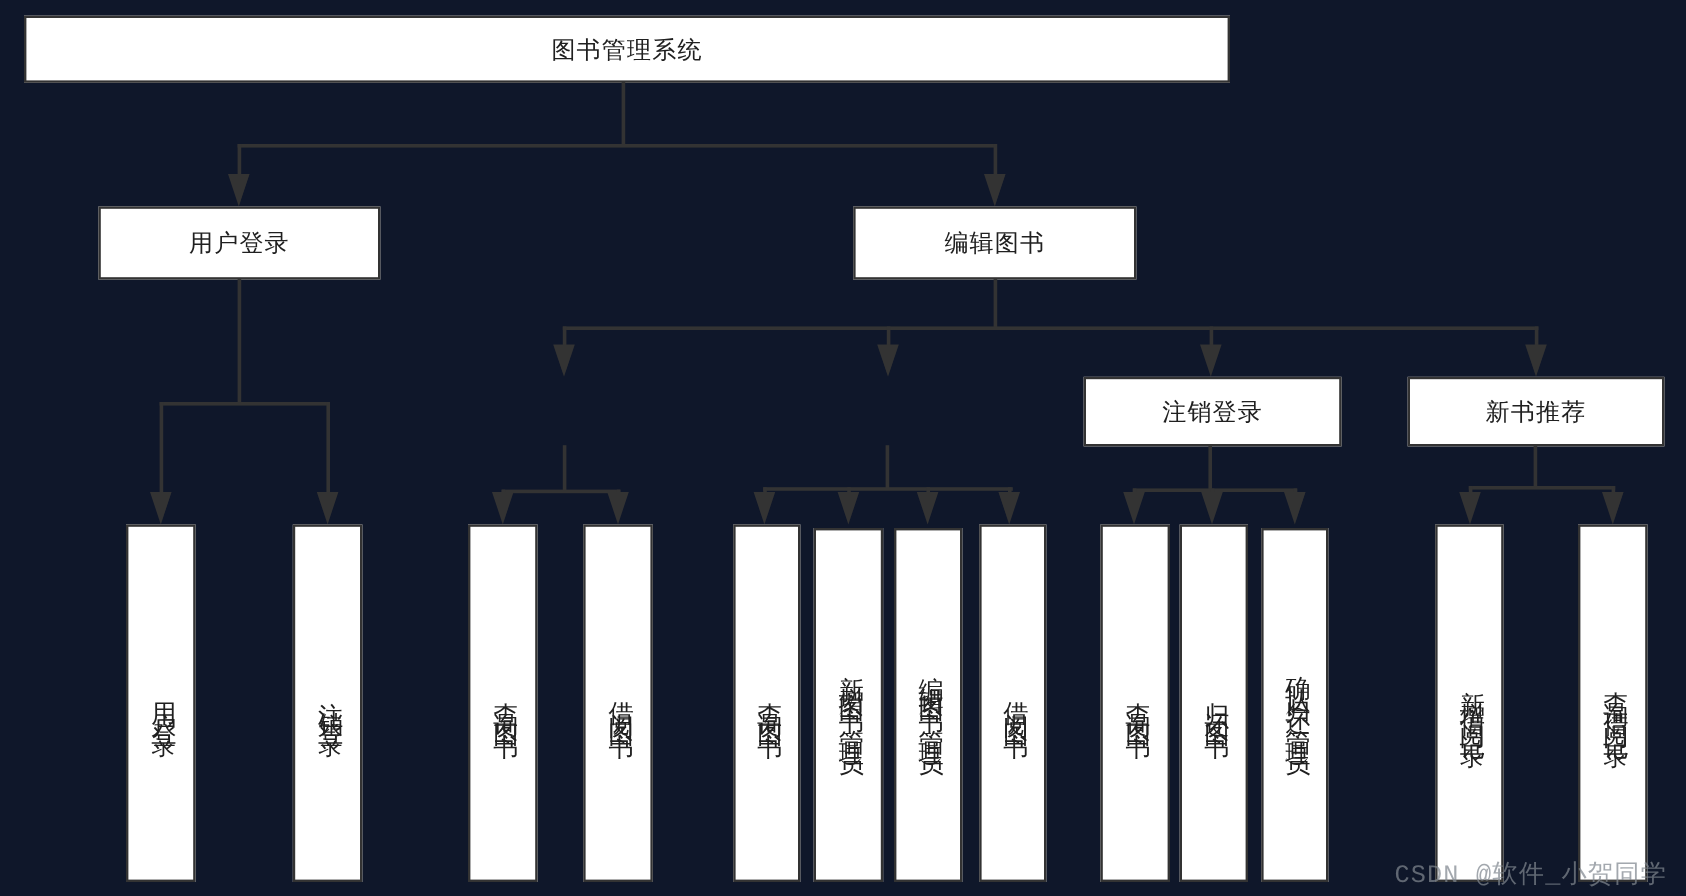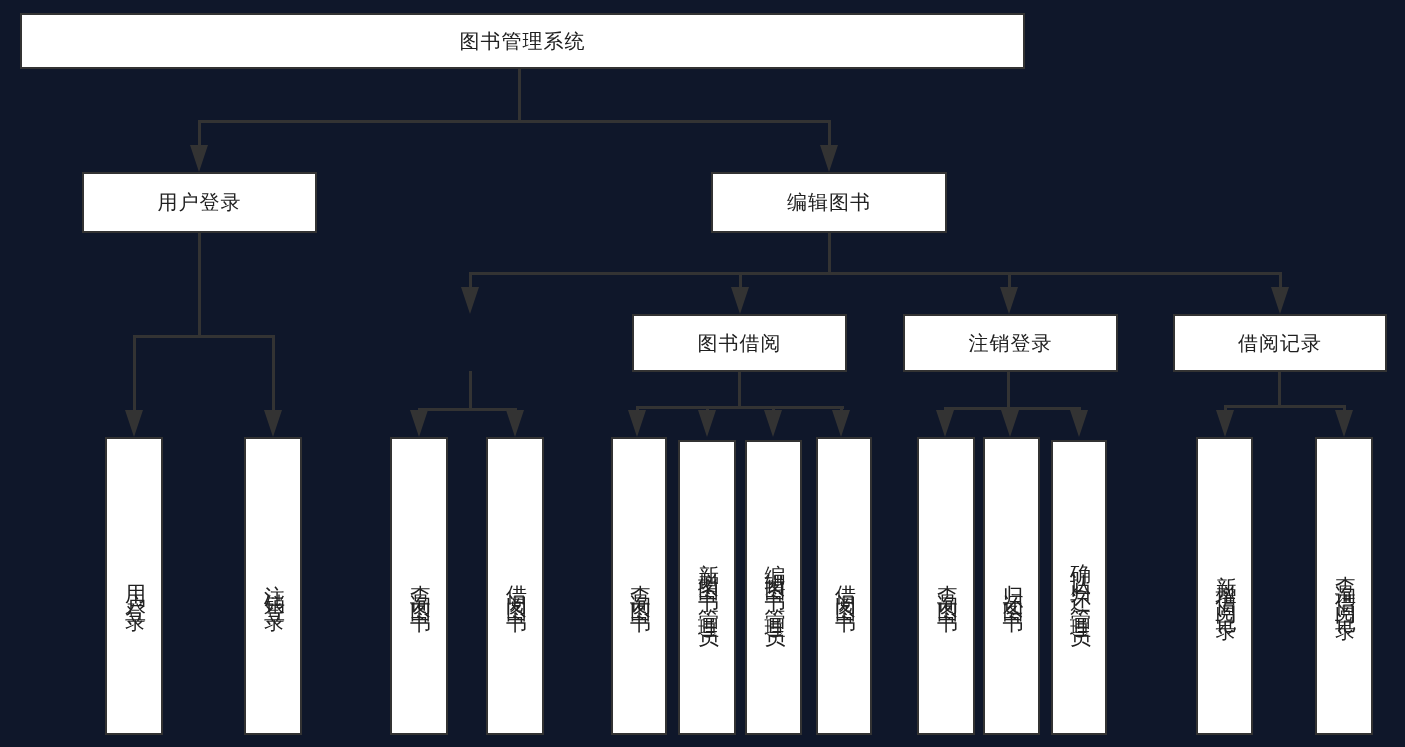--- a/index.html
+++ b/index.html
@@ -62,28 +62,25 @@
   <div class="hline" style="left:469px;top:272px;width:813px"></div>
   <div class="vline" style="left:469px;top:272px;height:17px"></div>
   <div class="vline" style="left:739px;top:272px;height:17px"></div>
   <div class="vline" style="left:1008px;top:272px;height:17px"></div>
   <div class="vline" style="left:1279px;top:272px;height:17px"></div>
   <div class="arrow" style="left:461px;top:287px"></div>
   <div class="arrow" style="left:731px;top:287px"></div>
   <div class="arrow" style="left:1000px;top:287px"></div>
   <div class="arrow" style="left:1271px;top:287px"></div>
 
-  <div class="box" style="left:632px;top:314px;width:215px;height:58px">
-    <span class="hlabel">图书借阅</span>
-  </div>
   <div class="box" style="left:903px;top:314px;width:215px;height:58px">
     <span class="hlabel">注销登录</span>
   </div>
   <div class="box" style="left:1173px;top:314px;width:214px;height:58px">
-    <span class="hlabel">借阅记录</span>
+    <span class="hlabel">新书推荐</span>
   </div>
 
   <div class="vline" style="left:469px;top:371px;height:38px"></div>
   <div class="hline" style="left:418px;top:408px;width:99px"></div>
   <div class="vline" style="left:418px;top:408px;height:5px"></div>
   <div class="vline" style="left:514px;top:408px;height:5px"></div>
   <div class="arrow" style="left:410px;top:410px"></div>
   <div class="arrow" style="left:506px;top:410px"></div>
 
   <div class="vline" style="left:738px;top:371px;height:36px"></div>
@@ -150,14 +147,15 @@
     <span class="vtext">确认归还（管理员）</span>
   </div>
 
   <div class="box" style="left:1196px;top:437px;width:57px;height:298px">
     <span class="vtext">新增借阅记录</span>
   </div>
   <div class="box" style="left:1315px;top:437px;width:58px;height:298px">
     <span class="vtext">查询借阅记录</span>
   </div>
 
+  <div class="watermark">CSDN @软件_小贺同学</div>
 
 </div>
 
 </body></html>

